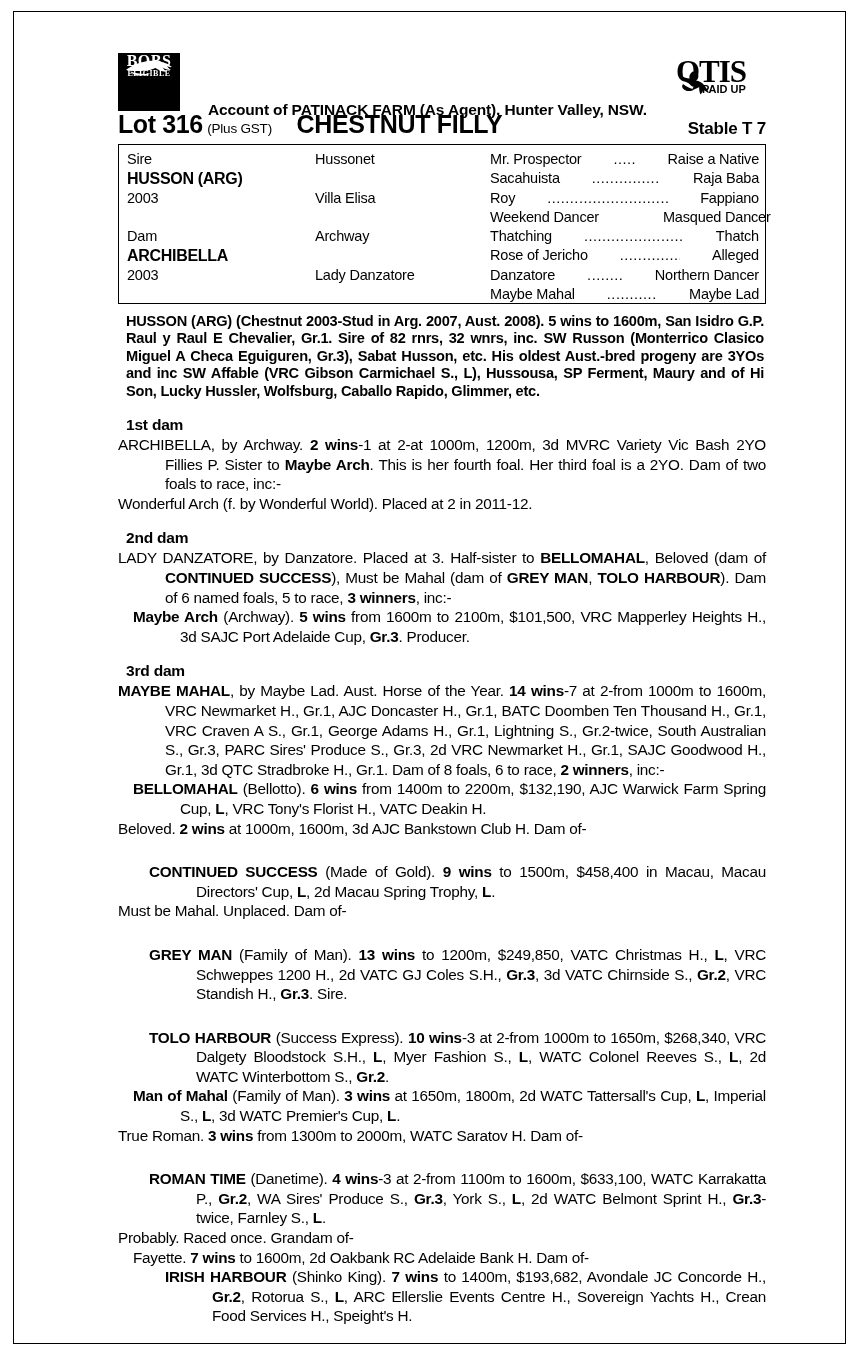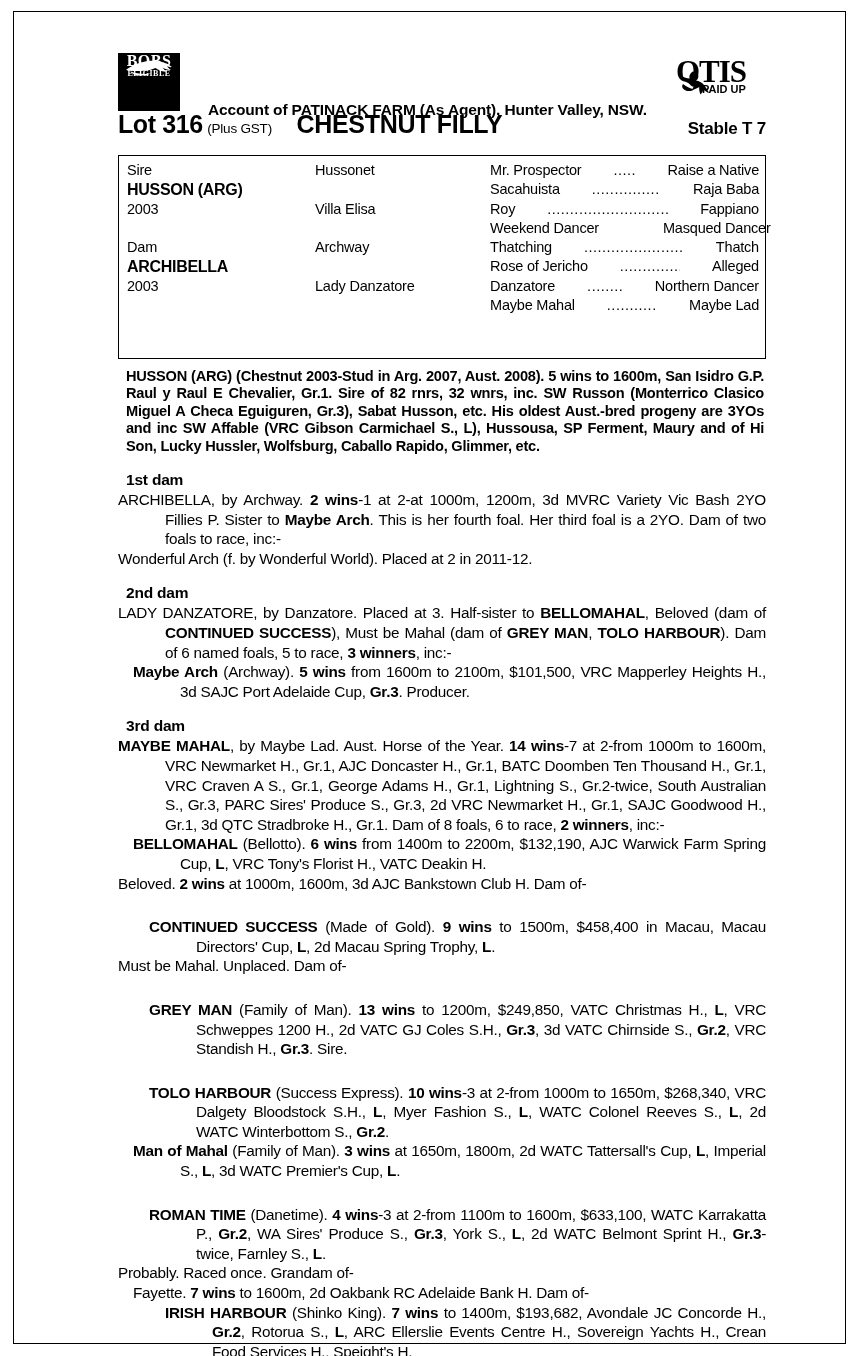--- a/index.html
+++ b/index.html
@@ -163,23 +163,23 @@
     display: inline-block;
     width: 19px;
     height: 18px;
     vertical-align: -4px;
     margin: 0 1px;
   }
 
   
   .ped {
     position: relative;
-    margin-top: 13px;
+    margin-top: 2px;
     border: 1.5px solid #000;
-    height: 204px;
+    height: 160px;
     box-sizing: border-box;
     padding: 5px 0 0 0;
   }
   .ped-col-a { position: absolute; left: 8px; top: 5px; width: 185px; }
   .ped-col-b { position: absolute; left: 196px; top: 5px; width: 175px; }
   .ped-col-c { position: absolute; left: 371px; top: 5px; right: 6px; }
   .ped-line {
     font-size: 14.5px;
     line-height: 19.3px;
     letter-spacing: -0.2px;
@@ -380,20 +380,21 @@
       <b>MAYBE MAHAL</b><span>, by Maybe Lad. Aust. Horse of the Year. </span><b>14 wins</b><span>-7 at 2-from 1000m to 1600m, VRC Newmarket H., Gr.1, AJC Doncaster H., Gr.1, BATC Doomben Ten Thousand H., Gr.1, VRC Craven A S., Gr.1, George Adams H., Gr.1, Lightning S., Gr.2-twice, South Australian S., Gr.3, PARC Sires' Produce S., Gr.3, 2d VRC Newmarket H., Gr.1, SAJC Goodwood H., Gr.1, 3d QTC Stradbroke H., Gr.1. Dam of 8 foals, 6 to race, </span><b>2 winners</b><span>, inc:-</span>
     </div>
     <div id="third-dam-entries">
         <div class="p i2"><b>BELLOMAHAL</b><span> (Bellotto). </span><b>6 wins</b><span> from 1400m to 2200m, $132,190, AJC Warwick Farm Spring Cup, </span><b>L</b><span>, VRC Tony's Florist H., VATC Deakin H.</span></div>
         <div class="p i1"><span>Beloved. </span><b>2 wins</b><span> at 1000m, 1600m, 3d AJC Bankstown Club H. Dam of-</span></div>
         <div class="p i3"><b>CONTINUED SUCCESS</b><span> (Made of Gold). </span><b>9 wins</b><span> to 1500m, $458,400 in Macau, Macau Directors' Cup, </span><b>L</b><span>, 2d Macau Spring Trophy, </span><b>L</b><span>.</span></div>
         <div class="p i1"><span>Must be Mahal. Unplaced. Dam of-</span></div>
         <div class="p i3"><b>GREY MAN</b><span> (Family of Man). </span><b>13 wins</b><span> to 1200m, $249,850, VATC Christmas H., </span><b>L</b><span>, VRC Schweppes 1200 H., 2d VATC GJ Coles S.H., </span><b>Gr.3</b><span>, 3d VATC Chirnside S., </span><b>Gr.2</b><span>, VRC Standish H., </span><b>Gr.3</b><span>. Sire.</span></div>
         <div class="p i3"><b>TOLO HARBOUR</b><span> (Success Express). </span><b>10 wins</b><span>-3 at 2-from 1000m to 1650m, $268,340, VRC Dalgety Bloodstock S.H., </span><b>L</b><span>, Myer Fashion S., </span><b>L</b><span>, WATC Colonel Reeves S., </span><b>L</b><span>, 2d WATC Winterbottom S., </span><b>Gr.2</b><span>.</span></div>
         <div class="p i2"><b>Man of Mahal</b><span> (Family of Man). </span><b>3 wins</b><span> at 1650m, 1800m, 2d WATC Tattersall's Cup, </span><b>L</b><span>, Imperial S., </span><b>L</b><span>, 3d WATC Premier's Cup, </span><b>L</b><span>.</span></div>
+        <div class="p i1"><span>True Roman. </span><b>3 wins</b><span> from 1300m to 2000m, WATC Saratov H. Dam of-</span></div>
         <div class="p i3"><b>ROMAN TIME</b><span> (Danetime). </span><b>4 wins</b><span>-3 at 2-from 1100m to 1600m, $633,100, WATC Karrakatta P., </span><b>Gr.2</b><span>, WA Sires' Produce S., </span><b>Gr.3</b><span>, York S., </span><b>L</b><span>, 2d WATC Belmont Sprint H., </span><b>Gr.3</b><span>-twice, Farnley S., </span><b>L</b><span>.</span></div>
         <div class="p ind0"><span>Probably. Raced once. Grandam of-</span></div>
         <div class="p i2"><span>Fayette. </span><b>7 wins</b><span> to 1600m, 2d Oakbank RC Adelaide Bank H. Dam of-</span></div>
         <div class="p i4"><b>IRISH HARBOUR</b><span> (Shinko King). </span><b>7 wins</b><span> to 1400m, $193,682, Avondale JC Concorde H., </span><b>Gr.2</b><span>, Rotorua S., </span><b>L</b><span>, ARC Ellerslie Events Centre H., Sovereign Yachts H., Crean Food Services H., Speight's H.</span></div>
       </div>
 
   </div>
 </div>
 
 </body></html>

